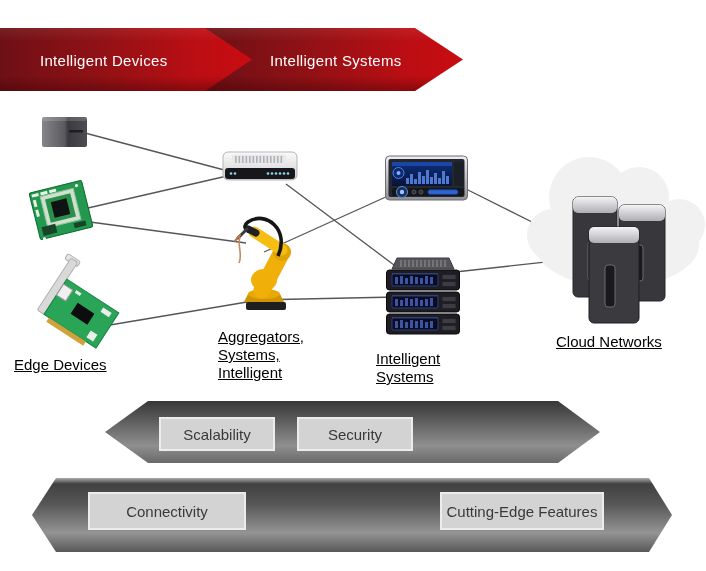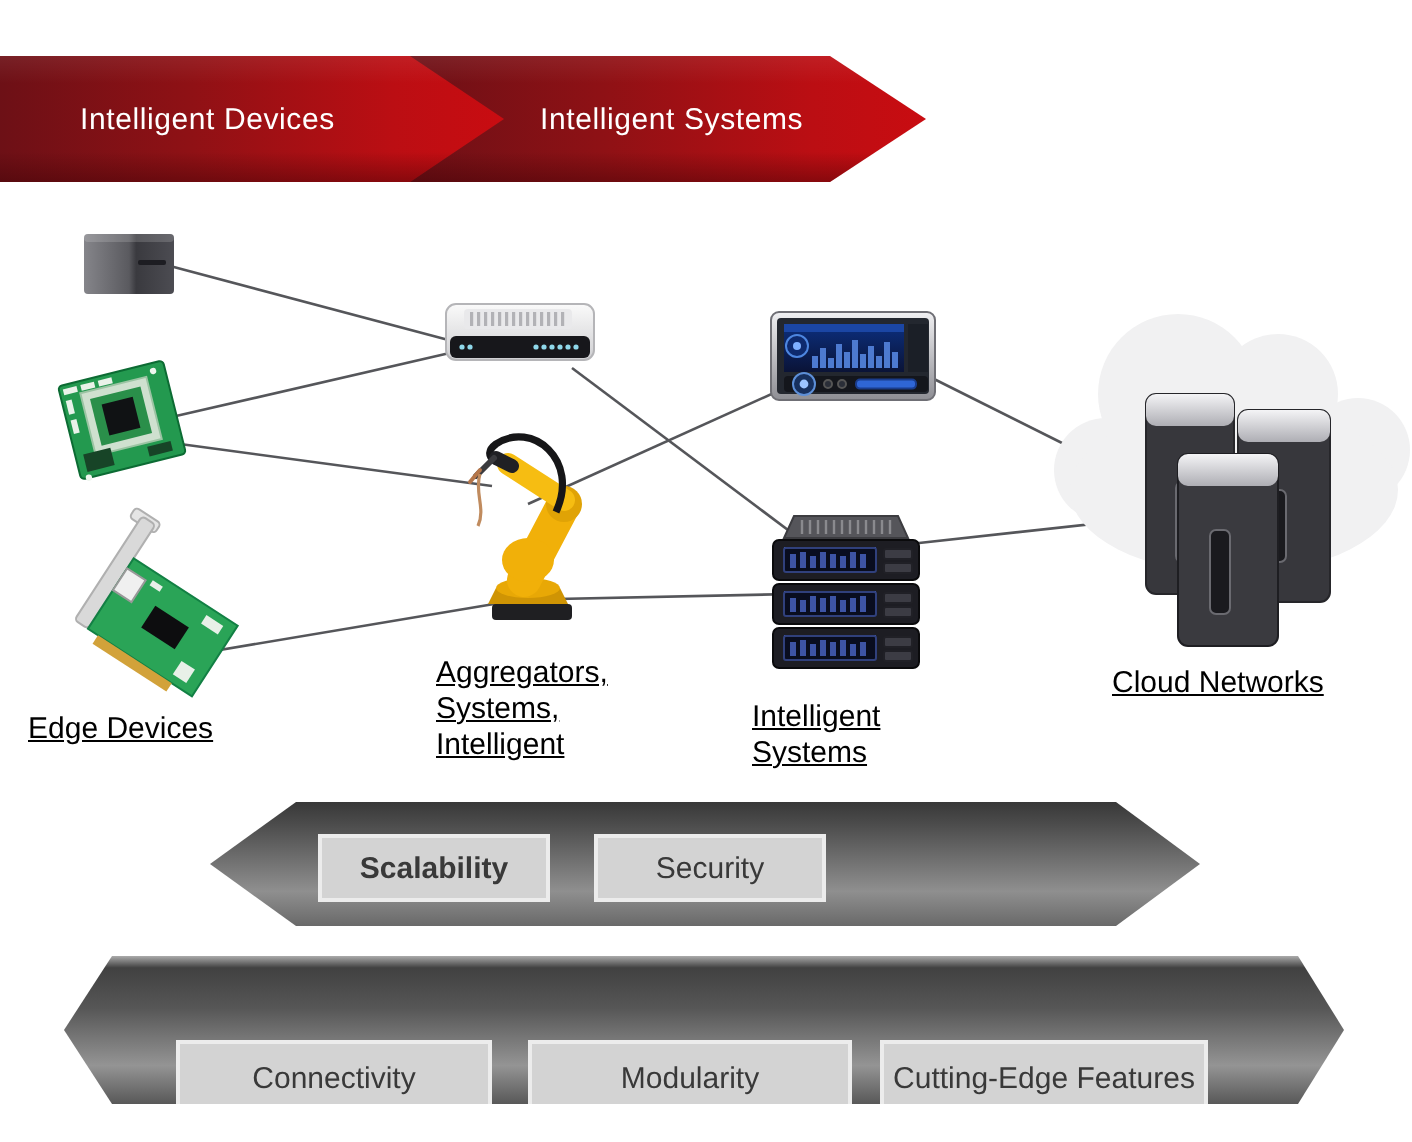--- a/index.html
+++ b/index.html
@@ -47,22 +47,22 @@
     left:32px; top:478px; width:640px; height:74px;
     clip-path:polygon(0 37px,24px 0,617px 0,640px 37px,617px 74px,24px 74px);
     background:linear-gradient(180deg,#ababab 0%,#414141 8%,#565656 35%,#949494 74%,#585858 100%);
   }
   .cap-box {
     position:absolute; background:#d3d3d3; border:2px solid #ececec;
     display:flex; align-items:center; justify-content:center;
     font-size:15px; color:#393939; white-space:nowrap;
   }
   #bar1 .cap-box { top:16px; height:30px; width:112px; }
-  #b1a { left:54px;font-weight:bold; }  #b1b { left:192px; } #b1c { left:326px; }
-  #bar2 .cap-box { top:14px; height:34px;margin-top:28px; }
+  #b1a { left:54px; }  #b1b { left:192px; } #b1c { left:326px; }
+  #bar2 .cap-box { top:14px; height:34px; }
   #b2a { left:56px;  width:154px; }
   #b2b { left:232px; width:158px; }
   #b2c { left:408px; width:160px; }
 </style>
 </head>
 <body>
 
 <div class="stage">
 
   <div class="banner">
@@ -335,17 +335,16 @@
     <div>Systems</div>
   </div>
   <div id="lbl-cloud" class="dlabel">Cloud Networks</div>
 
   <div id="bar1" class="capbar">
     <div id="b1a" class="cap-box">Scalability</div>
     <div id="b1b" class="cap-box">Security</div>
   </div>
   <div id="bar2" class="capbar">
     <div id="b2a" class="cap-box">Connectivity</div>
-    <div id="b2b" class="cap-box">Modularity</div>
     <div id="b2c" class="cap-box">Cutting-Edge Features</div>
   </div>
 
 </div>
 
 </body></html>

